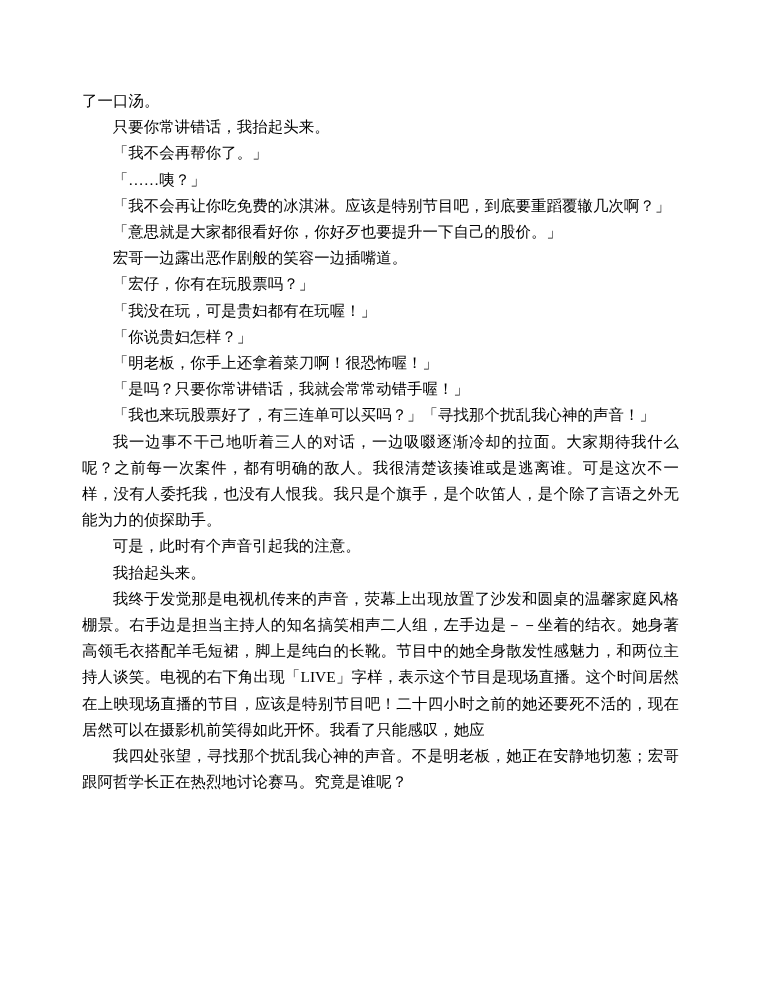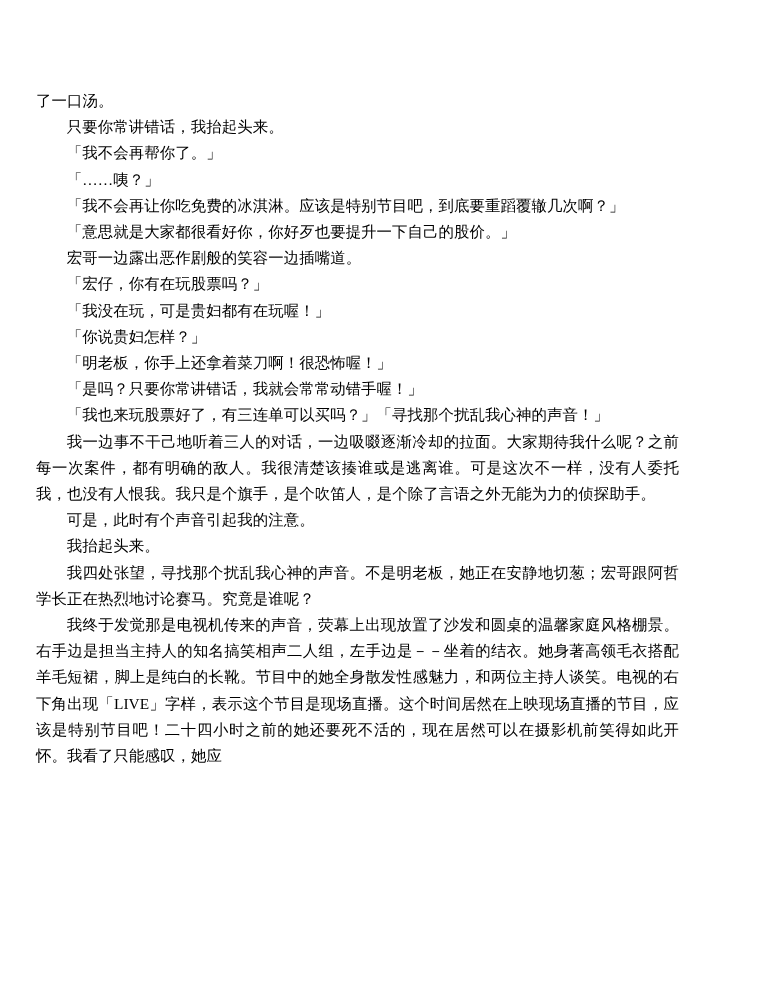--- a/index.html
+++ b/index.html
@@ -12,21 +12,21 @@
     height: 990px;
     font-family: "Liberation Serif", "DejaVu Serif", serif;
     color: #000000;
   }
   .page {
     position: relative;
     width: 765px;
     height: 990px;
     background: #ffffff;
     box-sizing: border-box;
-    padding: 88px 86px 40px 36px;
+    padding: 88px 86px 40px 82px;
   }
   .text-body {
     font-size: 15.4px;
     line-height: 26.2px;
     text-align: justify;
     text-justify: inter-ideograph;
     letter-spacing: 0.1px;
   }
   .para {
     margin: 0;
@@ -51,16 +51,16 @@
     <p class="para">宏哥一边露出恶作剧般的笑容一边插嘴道。</p>
     <p class="para">「宏仔，你有在玩股票吗？」</p>
     <p class="para">「我没在玩，可是贵妇都有在玩喔！」</p>
     <p class="para">「你说贵妇怎样？」</p>
     <p class="para">「明老板，你手上还拿着菜刀啊！很恐怖喔！」</p>
     <p class="para">「是吗？只要你常讲错话，我就会常常动错手喔！」</p>
     <p class="para">「我也来玩股票好了，有三连单可以买吗？」「寻找那个扰乱我心神的声音！」</p>
     <p class="para">我一边事不干己地听着三人的对话，一边吸啜逐渐冷却的拉面。大家期待我什么呢？之前每一次案件，都有明确的敌人。我很清楚该揍谁或是逃离谁。可是这次不一样，没有人委托我，也没有人恨我。我只是个旗手，是个吹笛人，是个除了言语之外无能为力的侦探助手。</p>
     <p class="para">可是，此时有个声音引起我的注意。</p>
     <p class="para">我抬起头来。</p>
+    <p class="para">我终于发觉那是电视机传来的声音，荧幕上出现放置了沙发和圆桌的温馨家庭风格棚景。右手边是担当主持人的知名搞笑相声二人组，左手边是－－坐着的结衣。她身著高领毛衣搭配羊毛短裙，脚上是纯白的长靴。节目中的她全身散发性感魅力，和两位主持人谈笑。电视的右下角出现「LIVE」字样，表示这个节目是现场直播。这个时间居然在上映现场直播的节目，应该是特别节目吧！二十四小时之前的她还要死不活的，现在居然可以在摄影机前笑得如此开怀。我看了只能感叹，她应</p>
     <p class="para">我四处张望，寻找那个扰乱我心神的声音。不是明老板，她正在安静地切葱；宏哥跟阿哲学长正在热烈地讨论赛马。究竟是谁呢？</p>
-    <p class="para">我终于发觉那是电视机传来的声音，荧幕上出现放置了沙发和圆桌的温馨家庭风格棚景。右手边是担当主持人的知名搞笑相声二人组，左手边是－－坐着的结衣。她身著高领毛衣搭配羊毛短裙，脚上是纯白的长靴。节目中的她全身散发性感魅力，和两位主持人谈笑。电视的右下角出现「LIVE」字样，表示这个节目是现场直播。这个时间居然在上映现场直播的节目，应该是特别节目吧！二十四小时之前的她还要死不活的，现在居然可以在摄影机前笑得如此开怀。我看了只能感叹，她应</p>
   </div>
 </div>
 
 </body></html>

